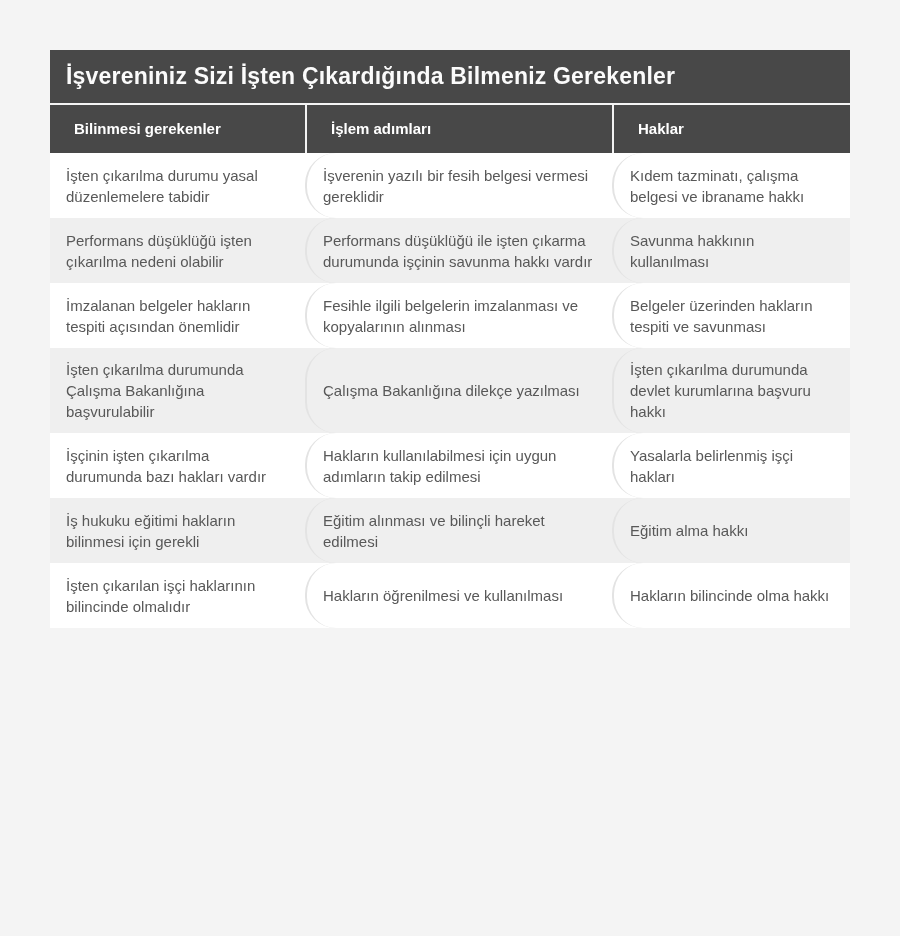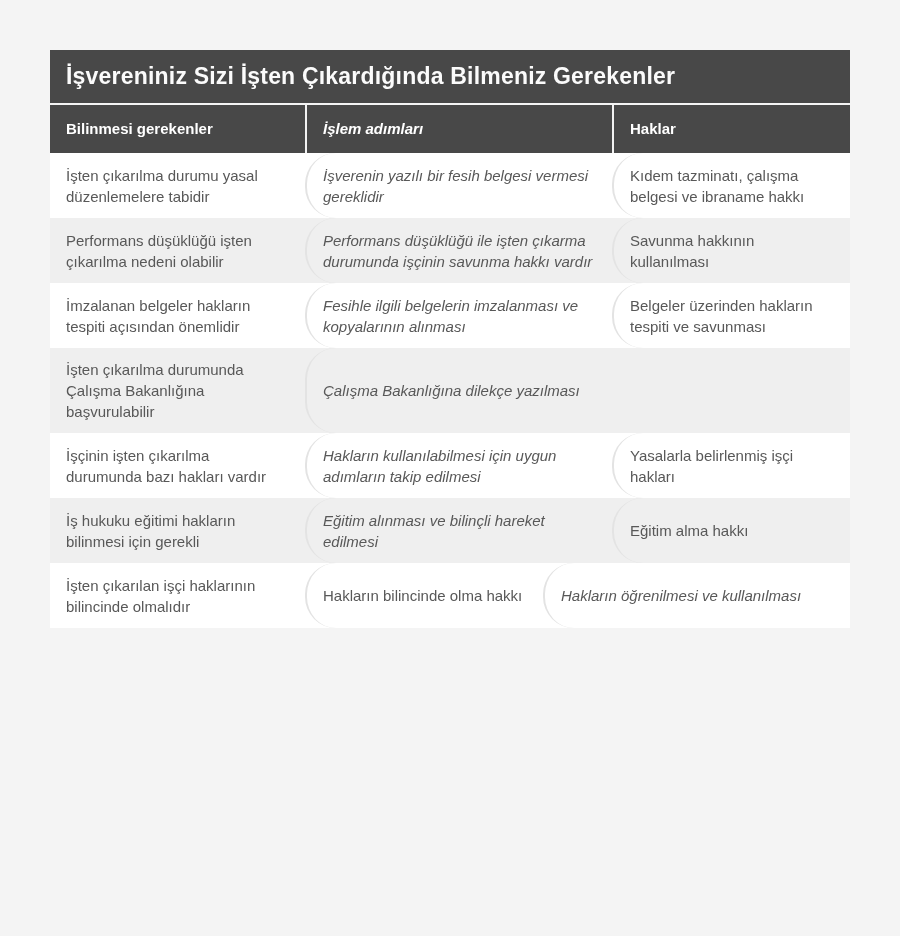--- a/index.html
+++ b/index.html
@@ -38,29 +38,29 @@
     box-sizing: border-box;
   }
   .header-row {
     display: flex;
     background: var(--accent-dark, #484848);
   }
   .header-cell {
     color: #ffffff;
     font-size: 15px;
     font-weight: bold;
-    padding: 14px 16px;
+    padding: 14px 24px;
     line-height: 20px;
     box-sizing: border-box;
   }
   .header-cell + .header-cell {
     border-left: 2px solid var(--header-divider, #f2f2f2);
   }
   .col0 { width: 31.875%; }
-  .col1 { width: 38.375%; font-style: italic; }
+  .col1 { width: 38.375%; }
   .col2 { width: 29.75%; }
   .table-body .trow {
     display: flex;
     align-items: stretch;
   }
   .table-body .trow:nth-child(odd)  { background: #ffffff; }
   .table-body .trow:nth-child(even) { background: var(--row-alt, #efefef); }
   .tcell {
     display: flex;
     align-items: center;
@@ -112,35 +112,36 @@
           <div class="tcell col2">Savunma hakkının kullanılması</div>
         </div>
         <div class="trow">
           <div class="tcell col0">İmzalanan belgeler hakların tespiti açısından önemlidir</div>
           <div class="tcell col1">Fesihle ilgili belgelerin imzalanması ve kopyalarının alınması</div>
           <div class="tcell col2">Belgeler üzerinden hakların tespiti ve savunması</div>
         </div>
         <div class="trow">
           <div class="tcell col0">İşten çıkarılma durumunda Çalışma Bakanlığına başvurulabilir</div>
           <div class="tcell col1">Çalışma Bakanlığına dilekçe yazılması</div>
+          <div class="tcell col2">İşten çıkarılma durumunda devlet kurumlarına başvuru hakkı</div>
         </div>
         <div class="trow">
           <div class="tcell col0">İşçinin işten çıkarılma durumunda bazı hakları vardır</div>
           <div class="tcell col1">Hakların kullanılabilmesi için uygun adımların takip edilmesi</div>
           <div class="tcell col2">Yasalarla belirlenmiş işçi hakları</div>
         </div>
         <div class="trow">
           <div class="tcell col0">İş hukuku eğitimi hakların bilinmesi için gerekli</div>
           <div class="tcell col1">Eğitim alınması ve bilinçli hareket edilmesi</div>
           <div class="tcell col2">Eğitim alma hakkı</div>
         </div>
         <div class="trow">
           <div class="tcell col0">İşten çıkarılan işçi haklarının bilincinde olmalıdır</div>
+          <div class="tcell col1">Hakların öğrenilmesi ve kullanılması</div>
           <div class="tcell col2">Hakların bilincinde olma hakkı</div>
-          <div class="tcell col1">Hakların öğrenilmesi ve kullanılması</div>
         </div>
       </div>
 
   </div>
 
   <div class="footer-credit">IIENSTITU - www.iienstitu.com</div>
 
 </div>
 
 </body></html>

